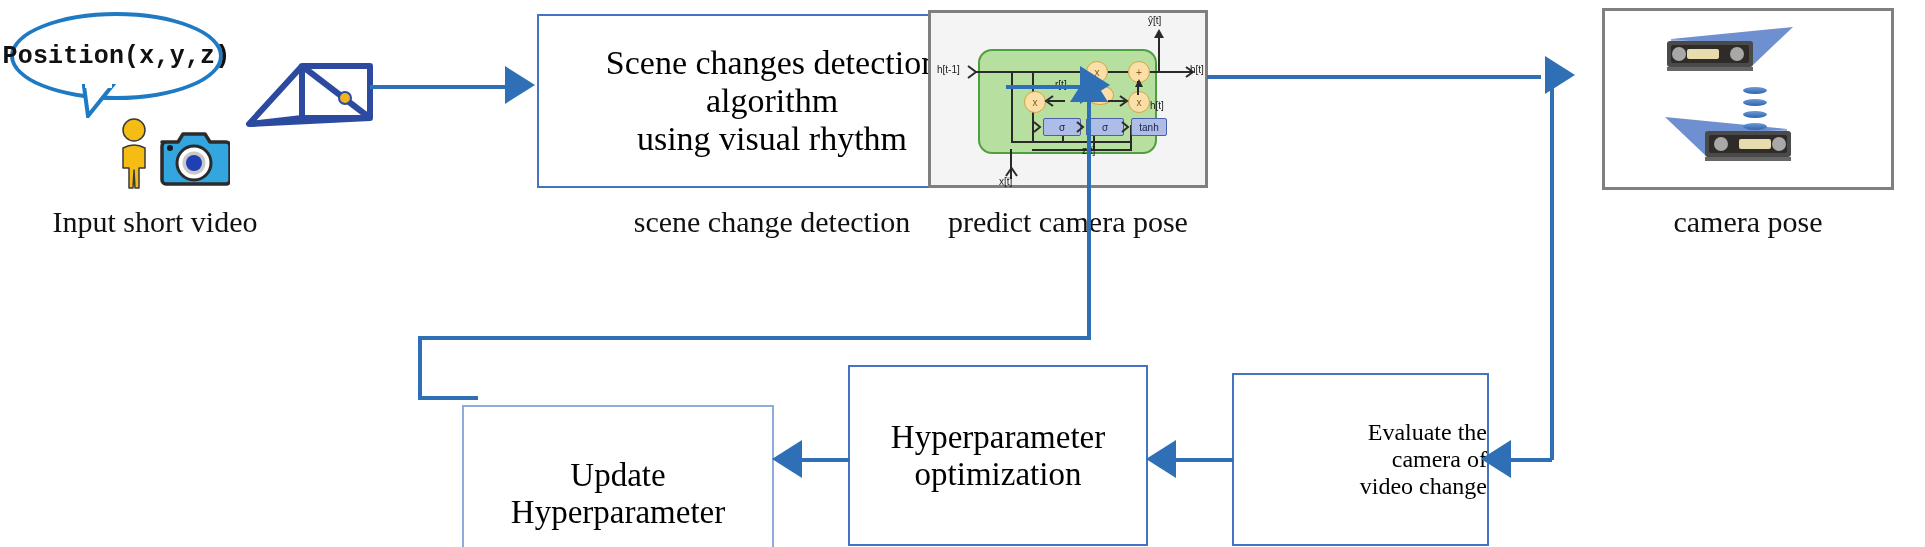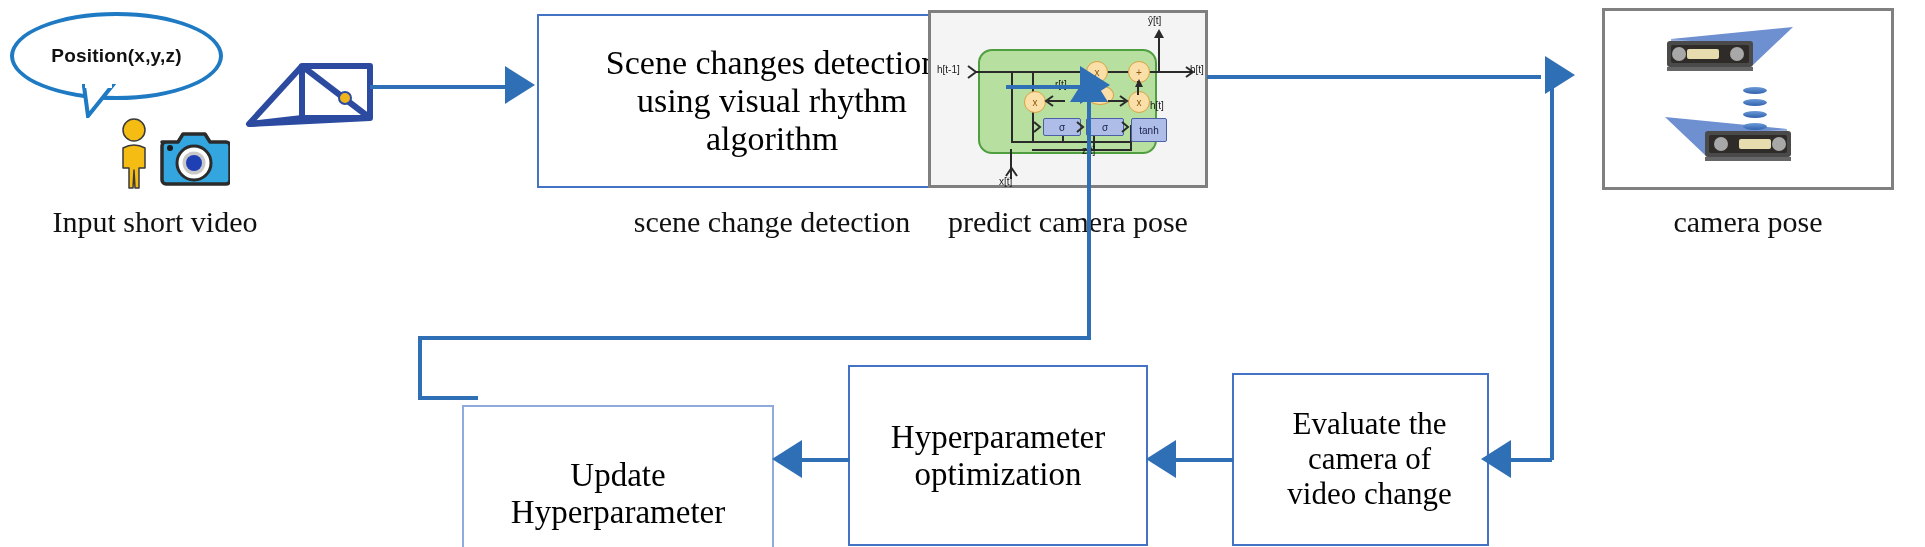--- a/index.html
+++ b/index.html
@@ -24,22 +24,22 @@
            border-bottom:19px solid transparent;border-left:30px solid #2f6fb5;}
   .arrow-l{position:absolute;width:0;height:0;border-top:19px solid transparent;
            border-bottom:19px solid transparent;border-right:30px solid #2f6fb5;}
   .arrow-u{position:absolute;width:0;height:0;border-left:19px solid transparent;
            border-right:19px solid transparent;border-bottom:30px solid #2f6fb5;}
 
   
   .bubble{position:absolute;left:10px;top:12px;width:205px;height:80px;
           border:4px solid #1f7ac4;border-radius:50%/50%;background:#fff;
           display:flex;align-items:center;justify-content:center;}
-  .bubble-text{font-weight:bold;font-size:19px;letter-spacing:.2px;color:#111;
-               font-family:Liberation Sans, sans-serif;white-space:nowrap;}
+  .bubble-text{font-weight:bold;font-size:25px;letter-spacing:.2px;color:#111;
+               font-family:Liberation Mono, monospace;white-space:nowrap;}
   .bubble-tail{position:absolute;left:82px;top:84px;width:34px;height:34px;}
 
   
   .person{position:absolute;left:117px;top:118px;width:34px;height:72px;}
   .cam-icon{position:absolute;left:158px;top:128px;width:72px;height:60px;}
 
   
   .frustum{position:absolute;left:245px;top:62px;width:130px;height:72px;}
 
   
@@ -97,22 +97,22 @@
       <path d="M57,4 L4,62 L125,56"></path>
       <path d="M57,4 L125,56"></path>
       <path d="M4,62 L57,56"></path>
     </g>
     <circle cx="100" cy="36" r="6" fill="#f0b41e" stroke="#2b4aa0" stroke-width="2"></circle>
   </svg>
 
   <div class="box" style="left:537px;top:14px;width:470px;height:174px;">
     <div style="font-size:34px;">
       <span>Scene changes detection</span>
+      <span>algorithm</span>
       <span>using visual rhythm</span>
-      <span>algorithm</span>
     </div>
   </div>
 
   <div class="gru-panel">
     <div class="gru-green"></div>
 
     <div class="gw" style="left:44px;top:58px;width:212px;height:2px;"></div>
     <svg class="abs" style="left:36px;top:51px;width:12px;height:16px;" viewBox="0 0 12 16">
         <path d="M1,2 L9,8 L1,14" fill="none" stroke="#2a2a2a" stroke-width="2"></path>
       </svg>
@@ -137,21 +137,21 @@
     <div class="gw" style="left:80px;top:58px;width:2px;height:72px;"></div>
     <div class="gw" style="left:101px;top:58px;width:2px;height:72px;"></div>
     <div class="gw" style="left:80px;top:128px;width:120px;height:2px;"></div>
     <div class="gw" style="left:101px;top:136px;width:100px;height:2px;"></div>
     <div class="gw" style="left:199px;top:112px;width:2px;height:26px;"></div>
     <div class="gw" style="left:131px;top:112px;width:2px;height:18px;"></div>
     <div class="gw" style="left:162px;top:112px;width:2px;height:24px;"></div>
 
     <div class="gsig" style="left:112px;top:105px;width:38px;height:18px;">σ</div>
     <div class="gsig" style="left:155px;top:105px;width:38px;height:18px;">σ</div>
-    <div class="gsig" style="left:200px;top:105px;width:36px;height:24px;">tanh</div>
+    <div class="gsig" style="left:200px;top:105px;width:36px;height:18px;">tanh</div>
 
     <svg class="abs" style="left:102px;top:107px;width:10px;height:14px;" viewBox="0 0 10 14">
         <path d="M1,2 L7,7 L1,12" fill="none" stroke="#2a2a2a" stroke-width="2"></path>
       </svg>
     <svg class="abs" style="left:145px;top:107px;width:10px;height:14px;" viewBox="0 0 10 14">
         <path d="M1,2 L7,7 L1,12" fill="none" stroke="#2a2a2a" stroke-width="2"></path>
       </svg>
     <svg class="abs" style="left:190px;top:107px;width:10px;height:14px;" viewBox="0 0 10 14">
         <path d="M1,2 L7,7 L1,12" fill="none" stroke="#2a2a2a" stroke-width="2"></path>
       </svg>
@@ -210,21 +210,21 @@
       <div class="dot" style="top:36px;"></div>
     </div>
   </div>
 
   <div class="caption" style="left:0px;top:205px;width:310px;">Input short video</div>
   <div class="caption" style="left:537px;top:205px;width:470px;">scene change detection</div>
   <div class="caption" style="left:928px;top:205px;width:280px;">predict camera pose</div>
   <div class="caption" style="left:1602px;top:205px;width:292px;">camera pose</div>
 
   <div class="box" style="left:1232px;top:373px;width:257px;height:173px;">
-    <div style="font-size:31px;text-align:center;width:100%;padding-left:18px;box-sizing:border-box;">
+    <div style="font-size:24px;text-align:right;width:100%;padding-left:18px;box-sizing:border-box;">
       <span>Evaluate the</span>
       <span>camera of</span>
       <span>video change</span>
     </div>
   </div>
 
   <div class="box" style="left:848px;top:365px;width:300px;height:181px;">
     <div style="font-size:33px;">
       <span>Hyperparameter</span>
       <span>optimization</span>

